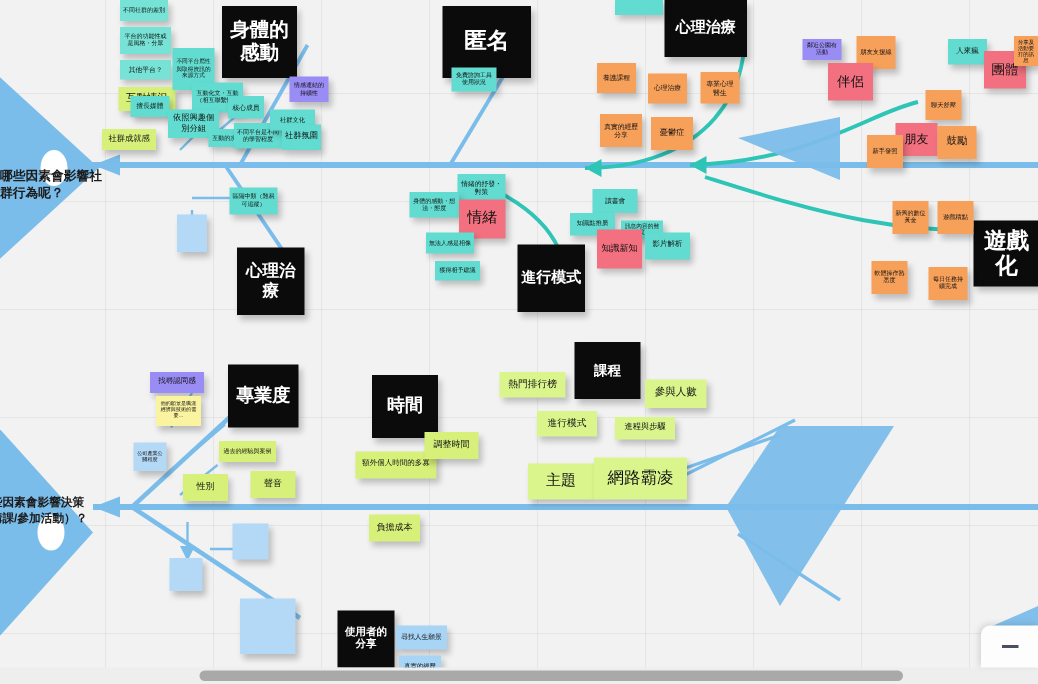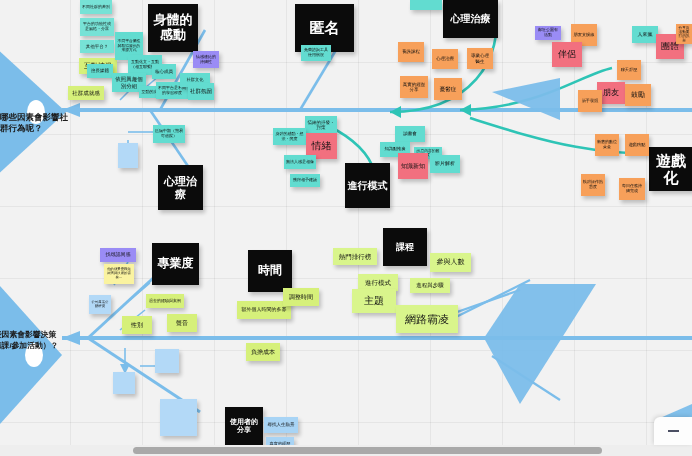--- a/index.html
+++ b/index.html
@@ -208,21 +208,21 @@
       <div class="note lblue" style="left: 89px; top: 295px; width: 22px; height: 19px; font-size: 3.4px;">公司產業公關程度</div>
       <div class="note green" style="left: 122px; top: 316px; width: 30px; height: 18px; font-size: 6px;">性別</div>
       <div class="note green" style="left: 167px; top: 314px; width: 30px; height: 18px; font-size: 6px;">聲音</div>
       <div class="note green" style="left: 237px; top: 301px; width: 54px; height: 18px; font-size: 5px;">額外個人時間的多寡</div>
       <div class="note green" style="left: 283px; top: 288px; width: 36px; height: 18px; font-size: 6px;">調整時間</div>
       <div class="note green" style="left: 246px; top: 343px; width: 34px; height: 18px; font-size: 6px;">負擔成本</div>
       <div class="note green2" style="left: 333px; top: 248px; width: 44px; height: 17px; font-size: 6.5px;">熱門排行榜</div>
       <div class="note green2" style="left: 430px; top: 253px; width: 41px; height: 19px; font-size: 7px;">參與人數</div>
       <div class="note green2" style="left: 358px; top: 274px; width: 40px; height: 17px; font-size: 6.5px;">進行模式</div>
       <div class="note green2" style="left: 410px; top: 278px; width: 40px; height: 15px; font-size: 5.5px;">進程與步驟</div>
-      <div class="note green2" style="left: 352px; top: 289px; width: 44px; height: 24px; font-size: 10px;">主題</div>
+      <div class="note green2" style="left: 352px; top: 309px; width: 44px; height: 24px; font-size: 10px;">主題</div>
       <div class="note green2" style="left: 396px; top: 305px; width: 62px; height: 28px; font-size: 11px;">網路霸凌</div>
       <div class="note lblue" style="left: 155px; top: 349px; width: 24px; height: 24px; font-size: 4px;"></div>
       <div class="note lblue" style="left: 113px; top: 372px; width: 22px; height: 22px; font-size: 4px;"></div>
       <div class="note lblue" style="left: 160px; top: 399px; width: 37px; height: 37px; font-size: 4px;"></div>
       <div class="note blue2" style="left: 264px; top: 417px; width: 34px; height: 16px; font-size: 4.5px;">尋找人生願景</div>
       <div class="note blue2" style="left: 266px; top: 437px; width: 28px; height: 19px; font-size: 4.2px;">真實的經歷分享</div>
     </div>
 
 </div>
 

